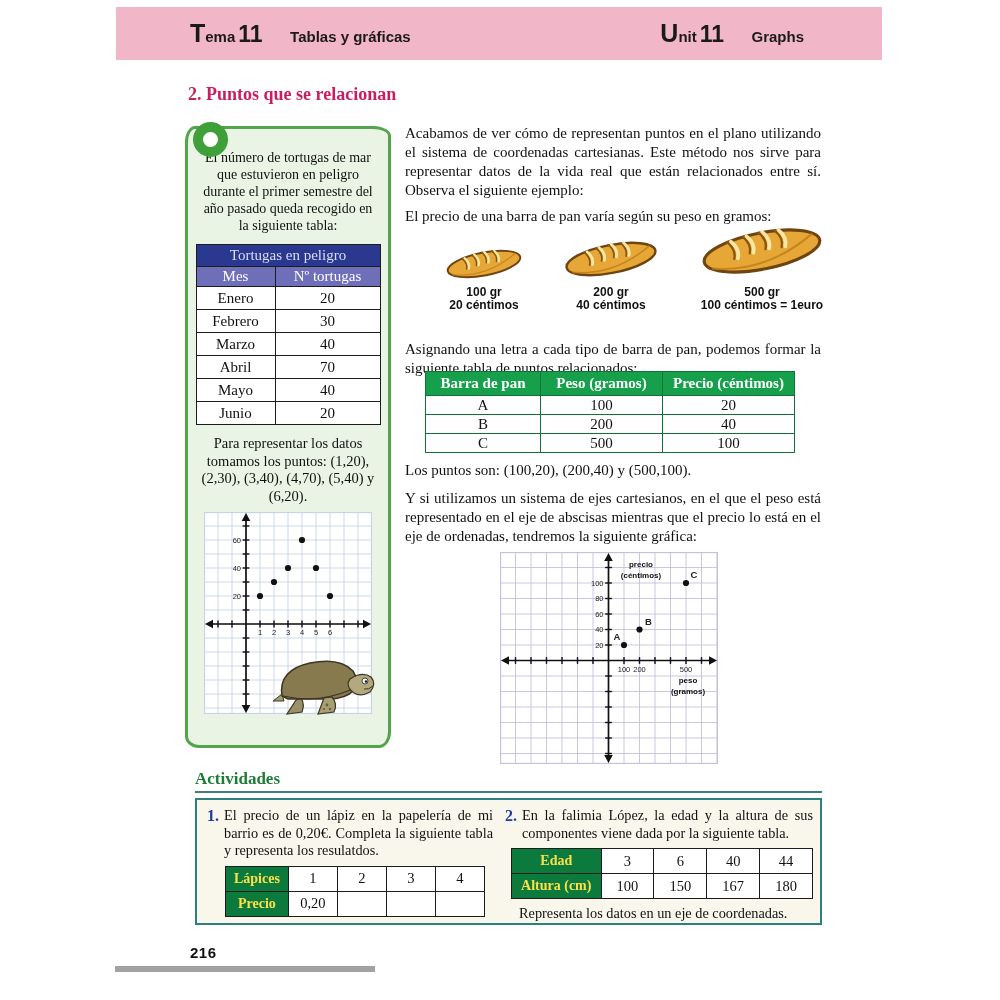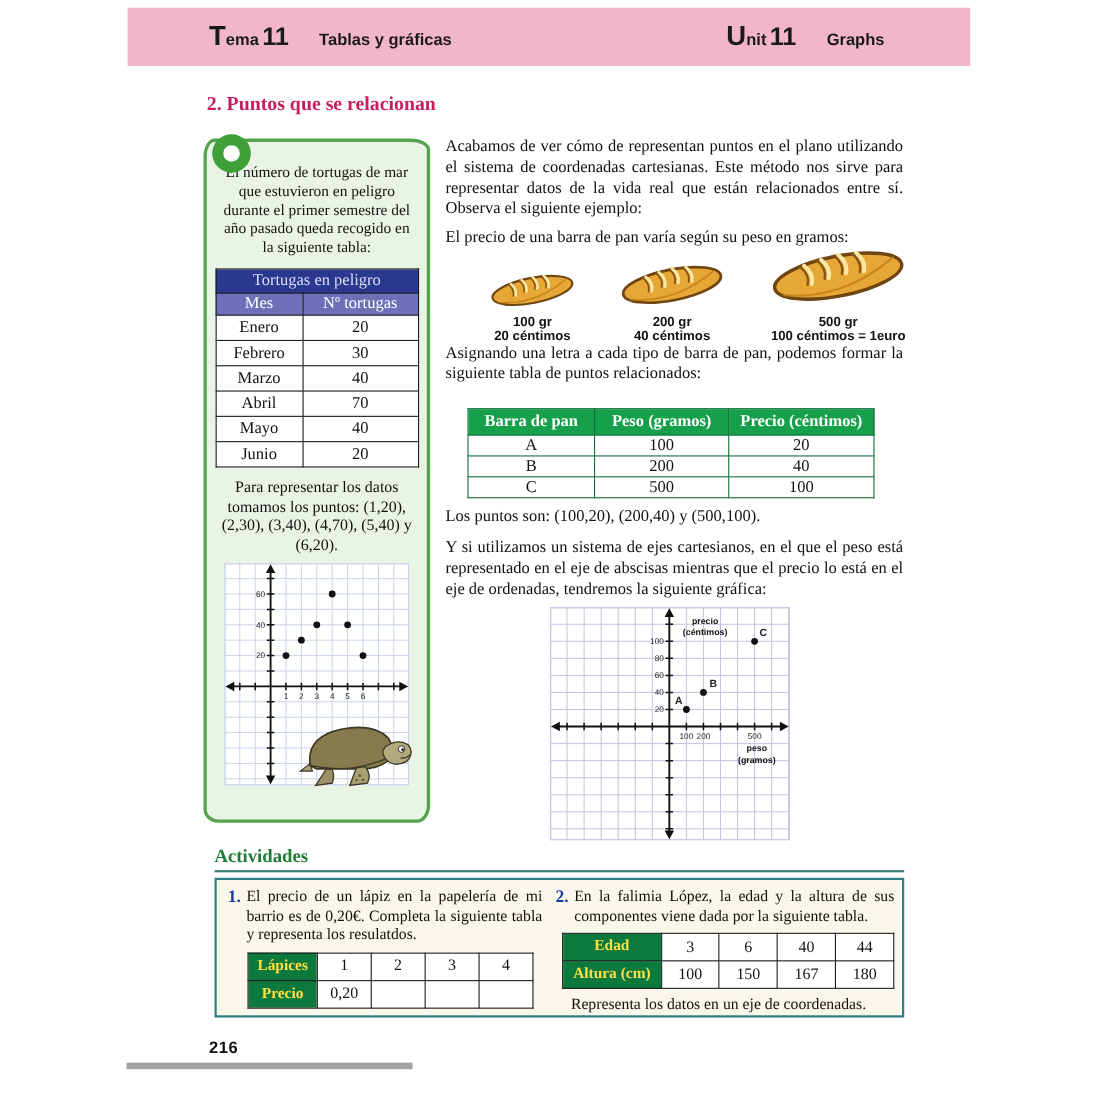--- a/index.html
+++ b/index.html
@@ -32,21 +32,21 @@
   .sb-title{background:#2B3890;color:#D9DEF4;font-weight:normal;padding:2px 8px;}
   .sb-h{background:#6E6FB8;color:#fff;font-weight:normal;padding:1px 6px;}
   .sb-h.c1{width:66px;} .sb-h.c2{width:92px;}
   .sb-table td{background:#fff;padding:1px 8px;height:20px;}
   .sb-points{margin:10px 6px 0;text-align:center;font-size:14.5px;line-height:17.5px;}
   .mini-chart{position:relative;width:168px;height:202px;background:#fff;margin:7px auto 0;}
   .turtle{position:absolute;right:-8px;bottom:-4px;width:112px;height:66px;}
 
   
   .para{position:absolute;left:405px;width:416px;margin:0;font-size:15px;line-height:19px;text-align:justify;}
-  .p1{top:124px;} .p2{top:207px;text-align:left;} .p3{top:312px;}
+  .p1{top:124px;} .p2{top:207px;text-align:left;} .p3{top:340px;}
   .p4{top:461px;text-align:left;} .p5{top:489px;}
 
   .bread-row{position:absolute;left:443px;top:228px;width:384px;height:84px;
              display:flex;align-items:flex-end;justify-content:space-between;}
   .bread-item{display:flex;flex-direction:column;align-items:center;}
   .bread-label{font-family:"Liberation Sans",sans-serif;font-weight:bold;font-size:12px;
                line-height:13px;text-align:center;margin-top:0;white-space:nowrap;}
 
   .bread-table{position:absolute;left:425px;top:371px;width:370px;border-collapse:collapse;
                text-align:center;font-size:15px;}

